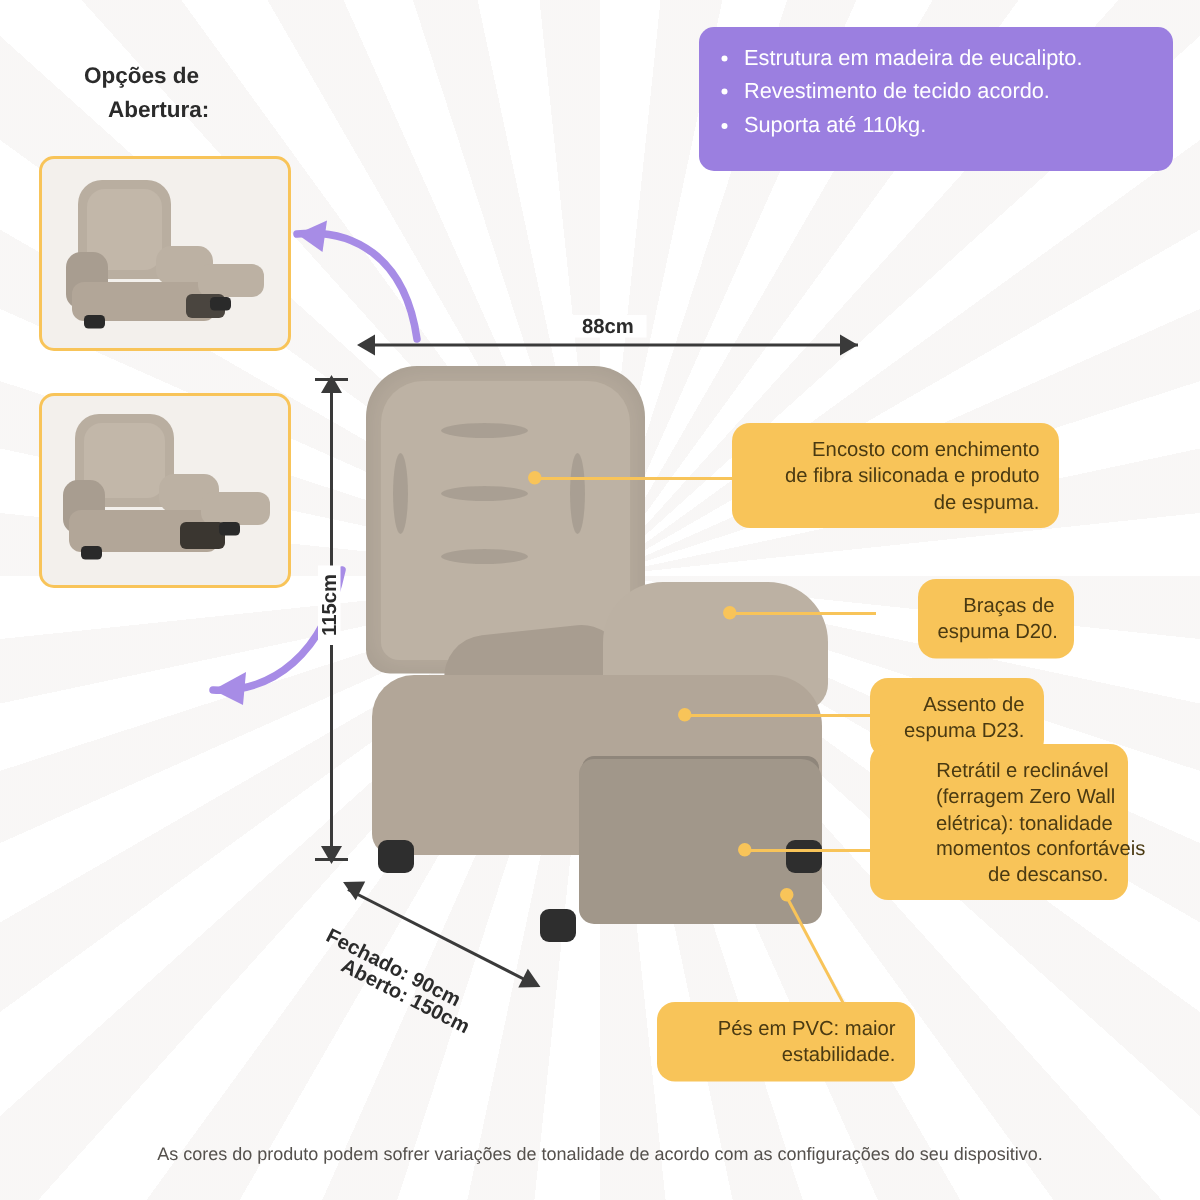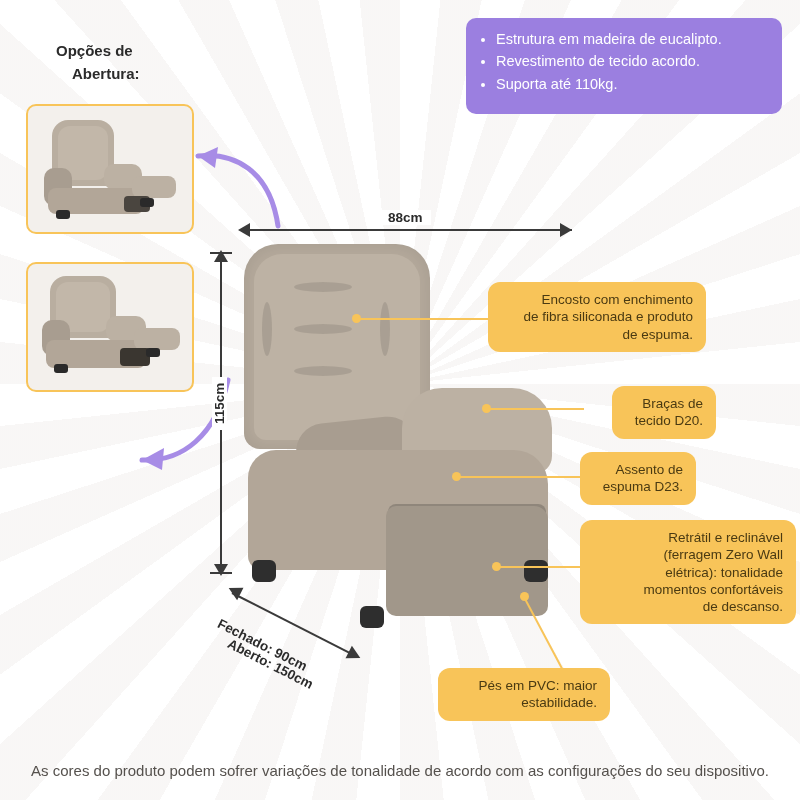--- a/index.html
+++ b/index.html
@@ -120,21 +120,21 @@
     transform:rotate(-90deg);transform-origin:0 0;
   }
   .arrow{position:absolute;width:0;height:0;}
 
   
   .parrow{position:absolute;}
 
   
   .footer{
     position:absolute;left:0;top:762px;width:800px;text-align:center;
-    font-size:15px;color:#55514d;
+    font-size:12px;color:#55514d;
   }
   .diag-line{
     position:absolute;height:2px;background:#3a3a3a;transform-origin:0 50%;
   }
 </style>
 </head>
 <body>
 
 <div class="rays"></div>
 <div class="sheet">
@@ -231,33 +231,33 @@
   <div class="callout" style="left:488px;top:282px;width:218px;">
     <span class="ln">Encosto com enchimento</span>
     <span class="ln">de fibra siliconada e produto</span>
     <span class="ln">de espuma.</span>
   </div>
 
   <div class="dot" style="left:482px;top:404px;"></div>
   <div class="lead" style="left:488px;top:408px;width:96px;"></div>
   <div class="callout" style="left:580px;top:386px;width:104px;margin-left:32px;">
     <span class="ln">Braças de</span>
-    <span class="ln">tecido D20.</span>
+    <span class="ln">espuma D20.</span>
   </div>
 
   <div class="dot" style="left:452px;top:472px;"></div>
   <div class="lead" style="left:458px;top:476px;width:126px;"></div>
   <div class="callout" style="left:580px;top:452px;width:116px;">
     <span class="ln">Assento de</span>
     <span class="ln">espuma D23.</span>
   </div>
 
   <div class="dot" style="left:492px;top:562px;"></div>
   <div class="lead" style="left:498px;top:566px;width:86px;"></div>
-  <div class="callout" style="left:580px;top:520px;width:216px;padding-left:44px;">
+  <div class="callout" style="left:580px;top:496px;width:172px;padding-left:44px;">
     <span class="ln">Retrátil e reclinável</span>
     <span class="ln">(ferragem Zero Wall</span>
     <span class="ln">elétrica): tonalidade</span>
     <span class="ln">momentos confortáveis</span>
     <span class="ln">de descanso.</span>
   </div>
 
   <div class="dot" style="left:520px;top:592px;"></div>
   <div class="lead" style="left:524px;top:596px;width:86px;transform:rotate(62deg);"></div>
   <div class="callout" style="left:438px;top:668px;width:172px;">

